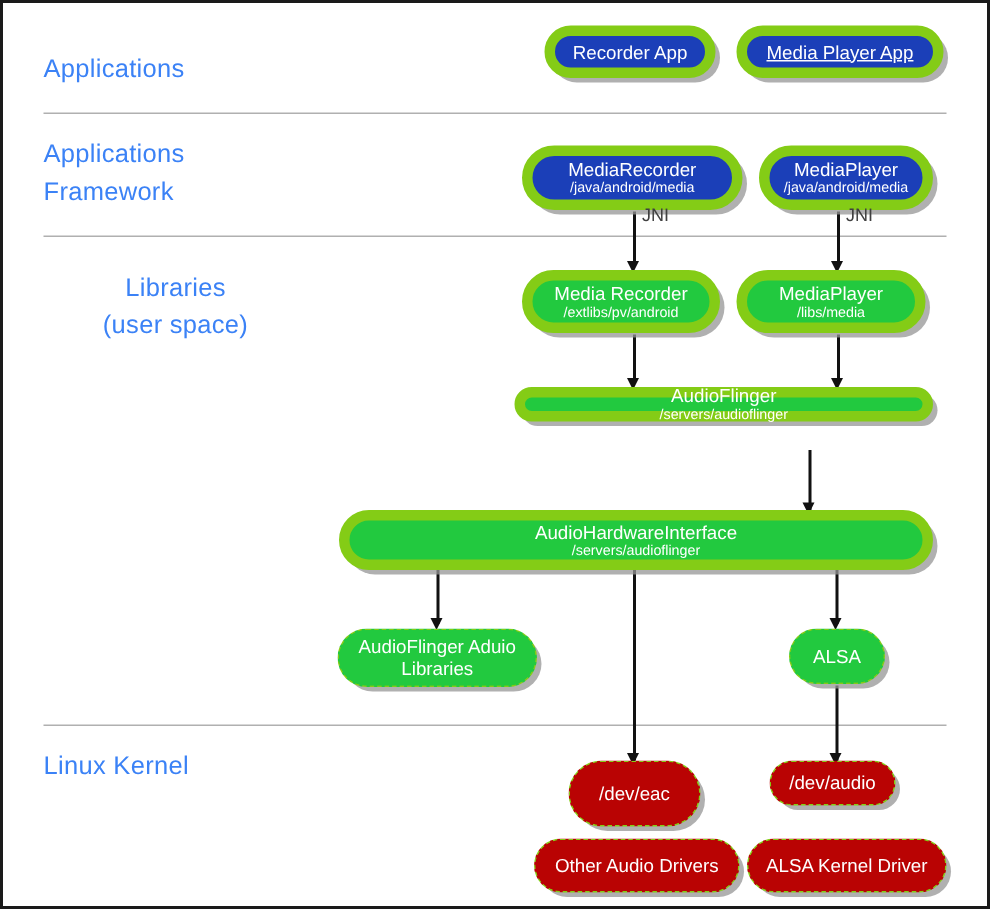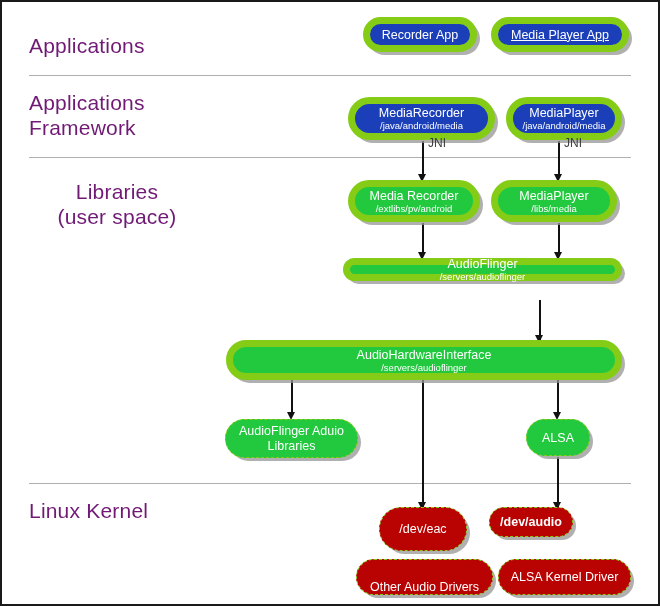--- a/index.html
+++ b/index.html
@@ -11,22 +11,22 @@
     position:relative;
     width:660px;height:606px;
     background:#ffffff;
     border:2px solid #1a1a1a;
     box-sizing:border-box;
     overflow:hidden;
   }
   
   .band-label{
     position:absolute;
-    color:#701a75;
-    font-size:21px;
+    color:#3b82f6;
+    font-size:17px;
     line-height:25px;
     white-space:pre-line;
     letter-spacing:0.2px;
   }
   .band-label.center{text-align:center;}
   
   .sep{
     position:absolute;
     height:1px;
     background:#b0b0b0;
@@ -178,25 +178,25 @@
   </div>
 
   <div class="node green dashed" style="left:524px;top:417px;width:64px;height:37px;">
     <span class="t1">ALSA</span>
   </div>
 
   <div class="node red dashed" style="left:377px;top:505px;width:88px;height:44px;">
     <span class="t1">/dev/eac</span>
   </div>
 
-  <div class="node red dashed" style="left:487px;top:505px;width:84px;height:30px;font-weight:bold;">
+  <div class="node red dashed" style="left:511px;top:505px;width:84px;height:30px;">
     <span class="t1">/dev/audio</span>
   </div>
 
-  <div class="node red dashed" style="left:354px;top:557px;width:137px;height:36px;justify-content:flex-end;">
+  <div class="node red dashed" style="left:354px;top:557px;width:137px;height:36px;">
     <span class="t1">Other Audio Drivers</span>
   </div>
 
   <div class="node red dashed" style="left:496px;top:557px;width:133px;height:36px;">
     <span class="t1">ALSA Kernel Driver</span>
   </div>
 
 </div>
 
 </body></html>

